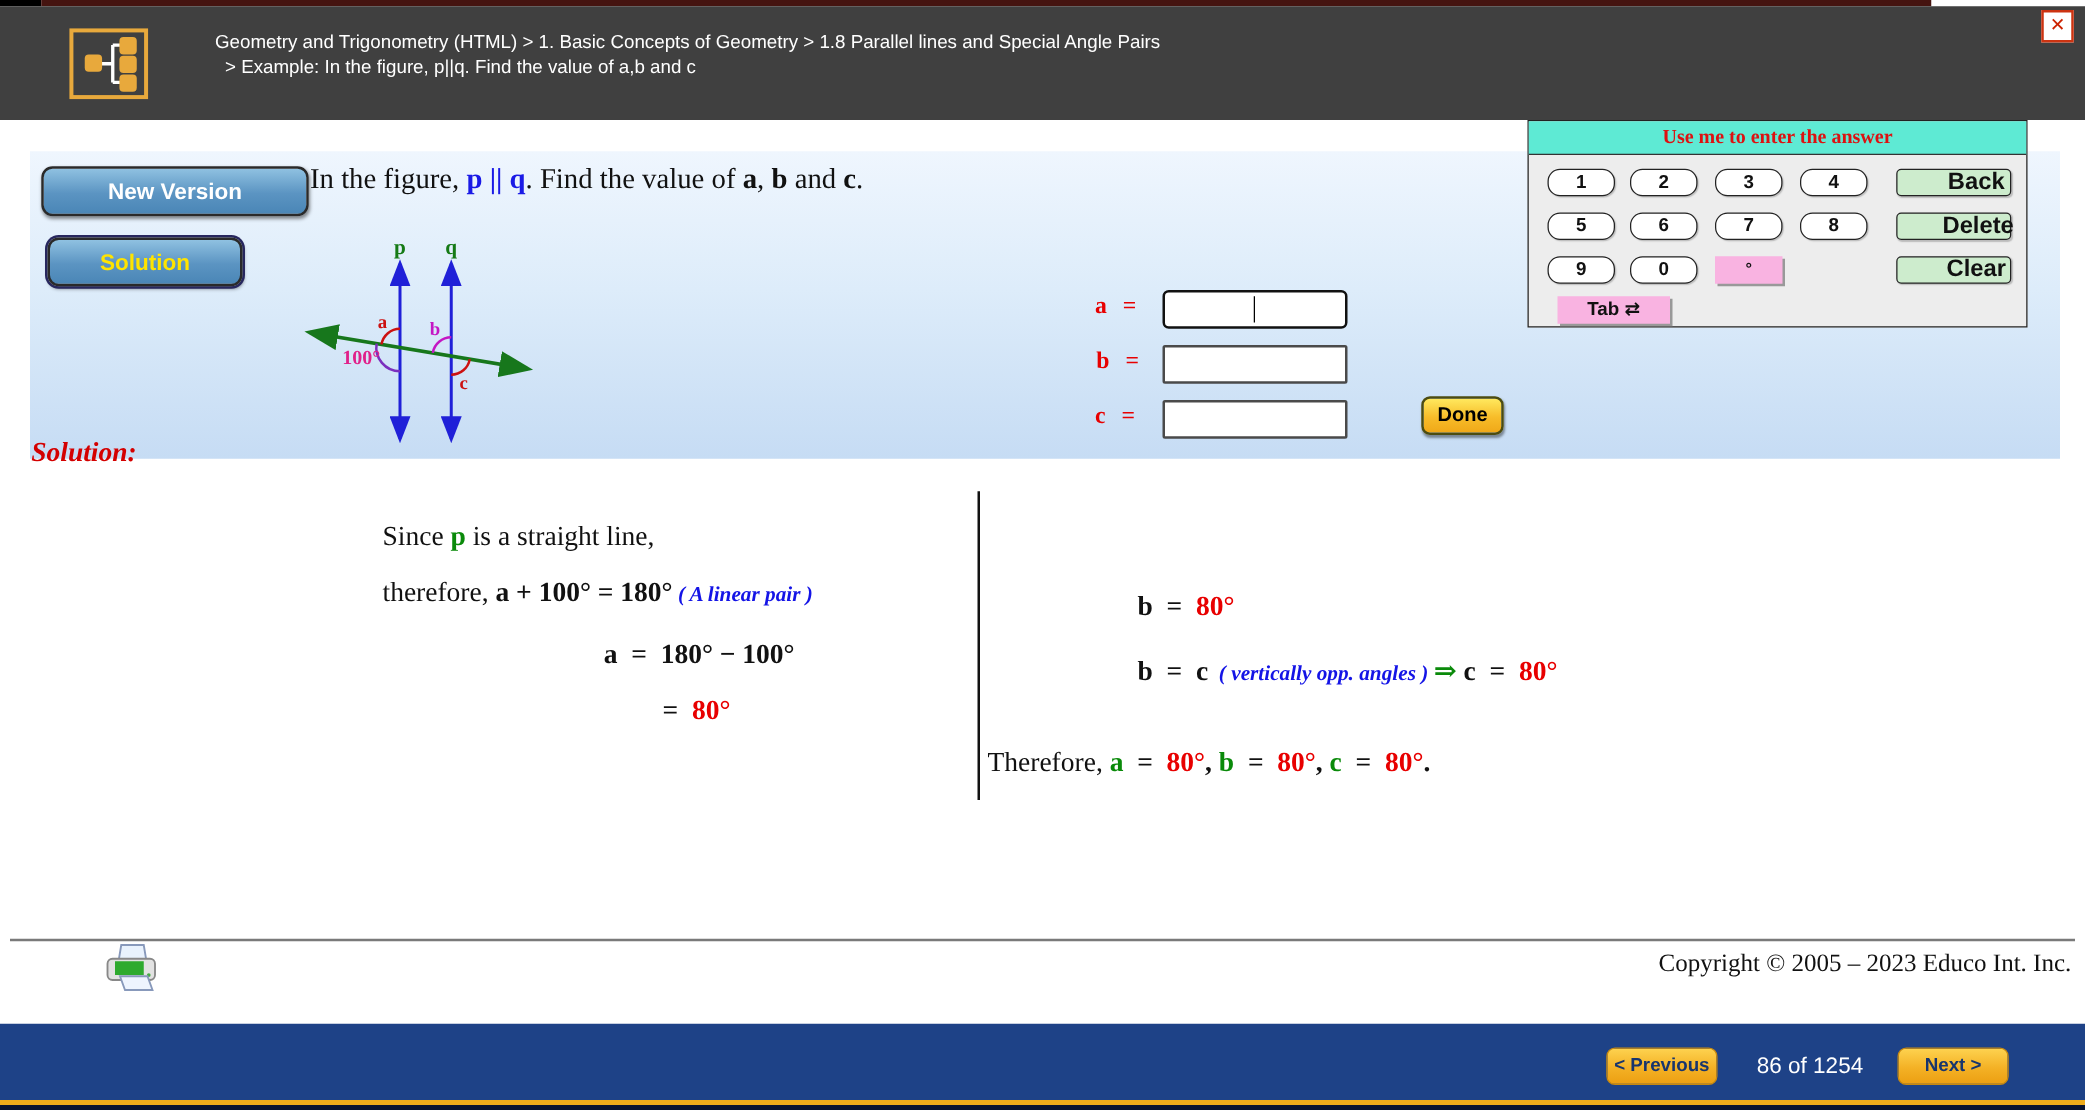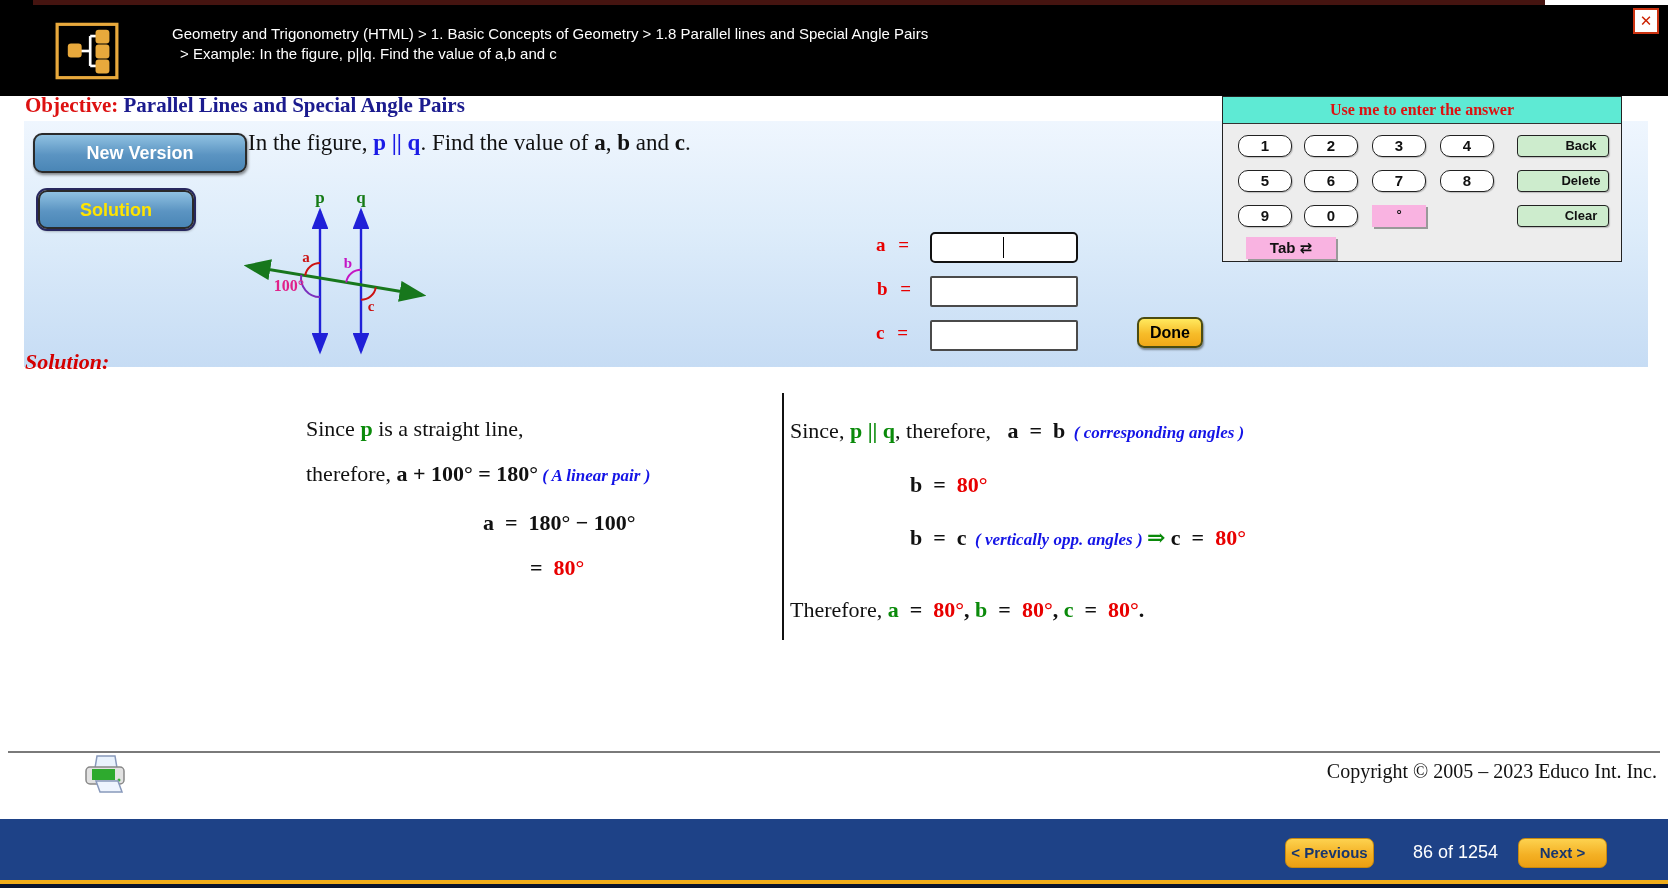--- a/index.html
+++ b/index.html
@@ -2,21 +2,21 @@
 <html><head>
 <meta charset="utf-8">
 <style>
   html,body{margin:0;padding:0;background:#fff;}
   #page{position:relative;width:1668px;height:888px;overflow:hidden;background:#ffffff;
         font-family:"Liberation Sans","DejaVu Sans",sans-serif;}
   
   .top-strip-black{position:absolute;left:0;top:0;width:33px;height:5px;background:#000;}
   .top-strip-maroon{position:absolute;left:33px;top:0;width:1512px;height:5px;background:#451410;}
   
-  .header{position:absolute;left:0;top:5px;width:1668px;height:91px;background:#000000;}
+  .header{position:absolute;left:0;top:5px;width:1668px;height:91px;background:#404040;}
   .logo{position:absolute;left:55px;top:17px;}
   .breadcrumb{position:absolute;left:172px;top:19px;color:#ffffff;font-size:15px;line-height:20px;}
   .breadcrumb .l2{padding-left:8px;}
   .close-btn{position:absolute;left:1633px;top:8px;width:26px;height:26px;background:#ffffff;
              border:2px solid #cc3311;box-sizing:border-box;color:#cc2200;font-weight:bold;
              font-size:15px;line-height:21px;text-align:center;cursor:pointer;}
   
   .objective{position:absolute;left:25px;top:93px;font-family:"Liberation Serif","DejaVu Serif",serif;
              font-size:21px;font-weight:bold;white-space:pre;}
   .objective .red{color:#dd1111;}
@@ -56,21 +56,21 @@
   .keypad{position:absolute;left:1222px;top:96px;width:400px;height:166px;box-sizing:border-box;
           background:#ededed;border:1px solid #222;}
   .keypad-title{position:absolute;left:0;top:0;width:100%;height:27px;background:#5eead4;
                 border-bottom:1px solid #333;box-sizing:border-box;text-align:center;
                 font-family:"Liberation Serif","DejaVu Serif",serif;font-weight:bold;
                 font-size:16px;color:#dd1111;line-height:26px;}
   .key{position:absolute;width:54px;height:22px;box-sizing:border-box;background:#ffffff;
        border:1.5px solid #222;border-radius:10px;font-size:15px;font-weight:bold;color:#111;
        text-align:center;line-height:19px;cursor:pointer;box-shadow:1px 1px 1px #bbb;}
   .key-green{position:absolute;width:92px;height:22px;box-sizing:border-box;background:#cdeccd;
-       border:1.5px solid #222;border-radius:4px;font-size:13px;font-weight:bold;color:#111;
+       border:1.5px solid #222;border-radius:4px;font-size:19px;font-weight:bold;color:#111;
        text-align:center;line-height:19px;cursor:pointer;box-shadow:1px 1px 1px #bbb;padding-left:36px;}
   .key-pink{position:absolute;background:#f9b3e1;border:none;font-size:13px;font-weight:bold;color:#111;
        text-align:center;cursor:pointer;box-shadow:2px 2px 0 #999;}
   
   .sol-label{position:absolute;left:25px;top:349px;font-family:"Liberation Serif","DejaVu Serif",serif;
              font-size:22px;font-weight:bold;font-style:italic;color:#d40000;}
   .sline{position:absolute;font-family:"Liberation Serif","DejaVu Serif",serif;font-size:22px;
          color:#111;white-space:pre;}
   .sline b{font-weight:bold;}
   .grn{color:#0a8a0a;font-weight:bold;}
@@ -82,21 +82,21 @@
   .printer{position:absolute;left:83px;top:754px;cursor:pointer;}
   .copyright{position:absolute;right:11px;top:760px;font-family:"Liberation Serif","DejaVu Serif",serif;
              font-size:20px;color:#111;}
   
   .bottom-bar{position:absolute;left:0;top:819px;width:1668px;height:61px;background:#1e4287;}
   .nav-btn{position:absolute;top:19px;height:30px;box-sizing:border-box;border:1px solid #c8890f;
            border-radius:7px;background:linear-gradient(180deg,#fdd24f 0%,#f4b125 55%,#ec9f12 100%);
            color:#17356e;font-weight:bold;font-size:15px;text-align:center;line-height:28px;cursor:pointer;}
   .nav-prev{left:1285px;width:89px;}
   .nav-next{left:1518px;width:89px;}
-  .nav-counter{position:absolute;left:1398px;top:23px;width:100px;text-align:right;color:#ffffff;
+  .nav-counter{position:absolute;left:1398px;top:23px;width:100px;text-align:center;color:#ffffff;
                font-size:18px;}
   .gold-strip{position:absolute;left:0;top:880px;width:1668px;height:4px;background:#efac1b;}
   .dark-strip{position:absolute;left:0;top:884px;width:1668px;height:4px;background:#091430;}
 </style>
 </head>
 <body>
 
 <div id="page">
 
   <div class="top-strip-black"></div>
@@ -114,21 +114,20 @@
       <rect x="38" y="21" width="13" height="13" rx="3" fill="#e8a93c"></rect>
       <rect x="38" y="35" width="13" height="13" rx="3" fill="#e8a93c"></rect>
     </svg>
     <div class="breadcrumb">
       <div class="l1">Geometry and Trigonometry (HTML) &gt; 1. Basic Concepts of Geometry &gt; 1.8 Parallel lines and Special Angle Pairs</div>
       <div class="l2">&gt; Example: In the figure, p||q. Find the value of a,b and c</div>
     </div>
   </div>
   <div class="close-btn">✕</div>
 
-  <div class="objective"><span class="red">Objective: </span><span class="navy">Parallel Lines and Special Angle Pairs</span></div>
 
   <div class="blue-panel"></div>
 
   <div class="big-btn btn-new">New Version</div>
   <div class="big-btn btn-sol">Solution</div>
 
   <div class="question"><span>In the figure, </span><span class="pq">p || q</span><span>. Find the value of </span><b>a</b><span>, </span><b>b</b><span> and </span><b>c</b><span>.</span></div>
 
   <svg class="figure" width="210" height="195" viewBox="0 0 210 195">
     <defs>
@@ -186,21 +185,20 @@
   </div>
 
   <div class="sol-label">Solution:</div>
   <div class="divider"></div>
 
   <div class="sline" style="left:306px;top:416px;"><span>Since </span><span class="grn">p</span><span> is a straight line,</span></div>
   <div class="sline" style="left:306px;top:461px;"><span>therefore, </span><b>a + 100° = 180°</b><span class="note"> ( A linear pair )</span></div>
   <div class="sline" style="left:483px;top:510px;"><b>a  =  180° − 100°</b></div>
   <div class="sline" style="left:530px;top:555px;"><b>=  </b><span class="redv">80°</span></div>
 
-  <div class="sline" style="left:790px;top:418px;"><span>Since, </span><span class="grn">p || q</span><span>, therefore,   </span><b>a  =  b</b><span class="note">  ( corresponding angles )</span></div>
   <div class="sline" style="left:910px;top:472px;"><b>b  =  </b><span class="redv">80°</span></div>
   <div class="sline" style="left:910px;top:524px;"><b>b  =  c</b><span class="note">  ( vertically opp. angles ) </span><span class="grn">⇒</span><b> c  =  </b><span class="redv">80°</span></div>
   <div class="sline" style="left:790px;top:577px;margin-top:20px;"><span>Therefore, </span><span class="grn">a</span><b>  =  </b><span class="redv">80°</span><b>, </b><span class="grn">b</span><b>  =  </b><span class="redv">80°</span><b>, </b><span class="grn">c</span><b>  =  </b><span class="redv">80°</span><b>.</b></div>
 
   <div class="foot-rule"></div>
   <svg class="printer" width="44" height="42" viewBox="0 0 44 42">
     <polygon points="12,14 14,2 32,2 34,14" fill="#e9f2fd" stroke="#8899bb" stroke-width="1.5"></polygon>
     <rect x="3" y="13" width="38" height="17" rx="4" fill="#e2e2e2" stroke="#888" stroke-width="1.5"></rect>
     <rect x="9" y="15" width="23" height="11" fill="#2eaa2e"></rect>
     <circle cx="36" cy="26" r="1.5" fill="#44aa44"></circle>

